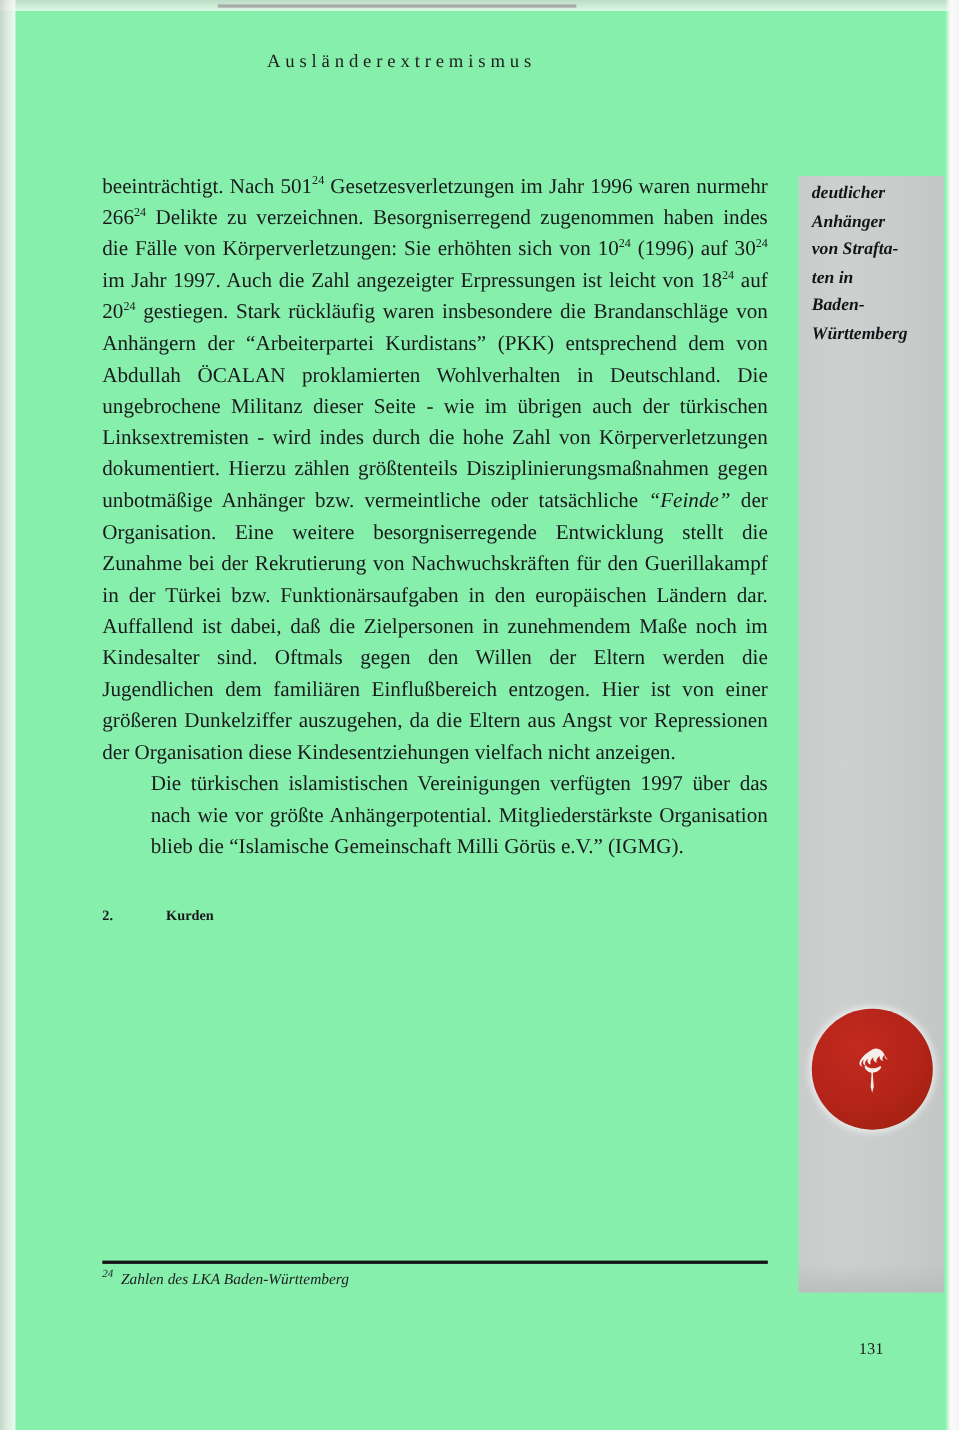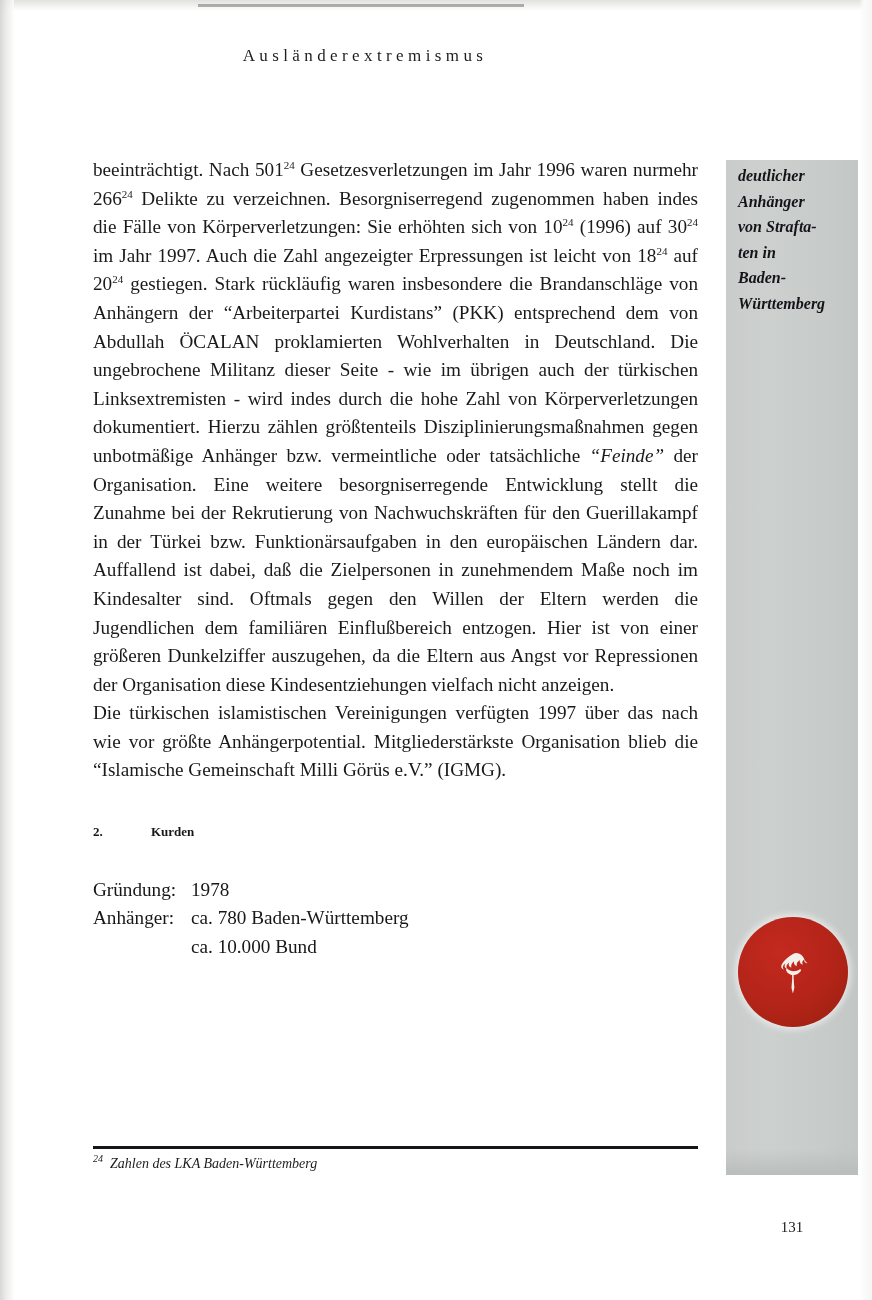--- a/index.html
+++ b/index.html
@@ -4,21 +4,21 @@
 <style>
   html, body {
     margin: 0;
     padding: 0;
     background: #8a8a8a;
   }
   .page {
     position: relative;
     width: 872px;
     height: 1300px;
-    background: #ffffff;
+    background: #86efac;
     overflow: hidden;
     font-family: "Liberation Serif", "DejaVu Serif", serif;
     color: #17171a;
   }
 
   
   .scan-edge-left {
     position: absolute;
     left: 0; top: 0;
     width: 14px; height: 1300px;
@@ -87,21 +87,21 @@
   }
   p.body {
     margin: 0;
     font-size: 19.2px;
     line-height: 28.6px;
     text-align: justify;
     text-justify: inter-word;
     color: #1a1a1d;
     hyphens: manual;
   }
-  p.body + p.body { margin-top: 0; }
+  p.body + p.body { margin-top: 0; margin-left: 44px; }
   sup {
     font-size: 11px;
     vertical-align: super;
     line-height: 0;
   }
   .it { font-style: italic; }
 
   
   .section-heading {
     margin-top: 33px;
@@ -219,31 +219,20 @@
   <div class="column">
 
     <p class="body"><span>beeinträchtigt. Nach 501</span><sup>24</sup><span> Gesetzesverletzungen im Jahr 1996 waren nurmehr 266</span><sup>24</sup><span> Delikte zu verzeichnen. Besorgniserregend zugenommen haben indes die Fälle von Körperverletzungen: Sie erhöhten sich von 10</span><sup>24</sup><span> (1996) auf 30</span><sup>24</sup><span> im Jahr 1997. Auch die Zahl angezeigter Erpressungen ist leicht von 18</span><sup>24</sup><span> auf 20</span><sup>24</sup><span> gestiegen. Stark rückläufig waren insbesondere die Brandanschläge von Anhängern der “Arbeiterpartei Kurdistans” (PKK) entsprechend dem von Abdullah ÖCALAN proklamierten Wohlverhalten in Deutschland. Die ungebrochene Militanz dieser Seite - wie im übrigen auch der türkischen Linksextremisten - wird indes durch die hohe Zahl von Körperverletzungen dokumentiert. Hierzu zählen größtenteils Disziplinierungsmaßnahmen gegen unbotmäßige Anhänger bzw. vermeintliche oder tatsächliche </span><span class="it">“Feinde”</span><span> der Organisation. Eine weitere besorgniserregende Entwicklung stellt die Zunahme bei der Rekrutierung von Nachwuchskräften für den Guerillakampf in der Türkei bzw. Funktionärsaufgaben in den europäischen Ländern dar. Auffallend ist dabei, daß die Zielpersonen in zunehmendem Maße noch im Kindesalter sind. Oftmals gegen den Willen der Eltern werden die Jugendlichen dem familiären Einflußbereich entzogen. Hier ist von einer größeren Dunkelziffer auszugehen, da die Eltern aus Angst vor Repressionen der Organisation diese Kindesentziehungen vielfach nicht anzeigen.</span></p>
 
     <p class="body">Die türkischen islamistischen Vereinigungen verfügten 1997 über das nach wie vor größte Anhängerpotential. Mitgliederstärkste Organisation blieb die “Islamische Gemeinschaft Milli Görüs e.V.” (IGMG).</p>
 
     <div class="section-heading">
       <span class="num">2.</span><span>Kurden</span>
     </div>
 
-    <div class="facts">
-      <div class="facts-row">
-        <span class="facts-label">Gründung:</span><span class="facts-value">1978</span>
-      </div>
-      <div class="facts-row">
-        <span class="facts-label">Anhänger:</span><span class="facts-value">ca. 780 Baden-Württemberg</span>
-      </div>
-      <div class="facts-row">
-        <span class="facts-value indent">ca. 10.000 Bund</span>
-      </div>
-    </div>
 
 
   </div>
 
   <div class="footnote-wrap">
     <div class="footnote-rule"></div>
     <div class="footnote-text"><sup>24</sup><span>Zahlen des LKA Baden-Württemberg</span></div>
   </div>
 
   <div class="margin-note">

